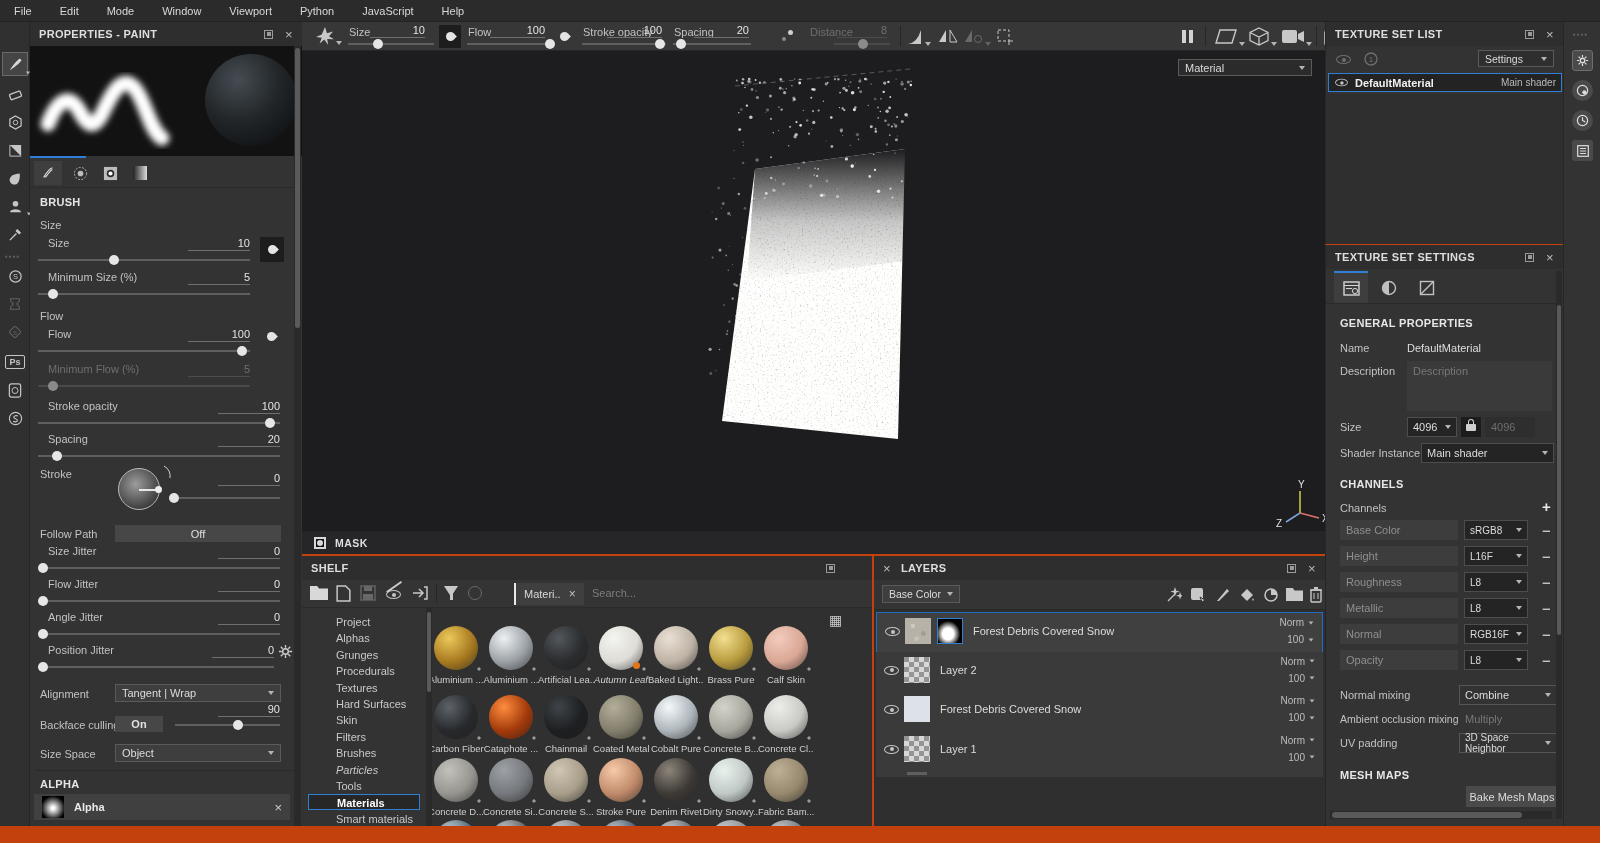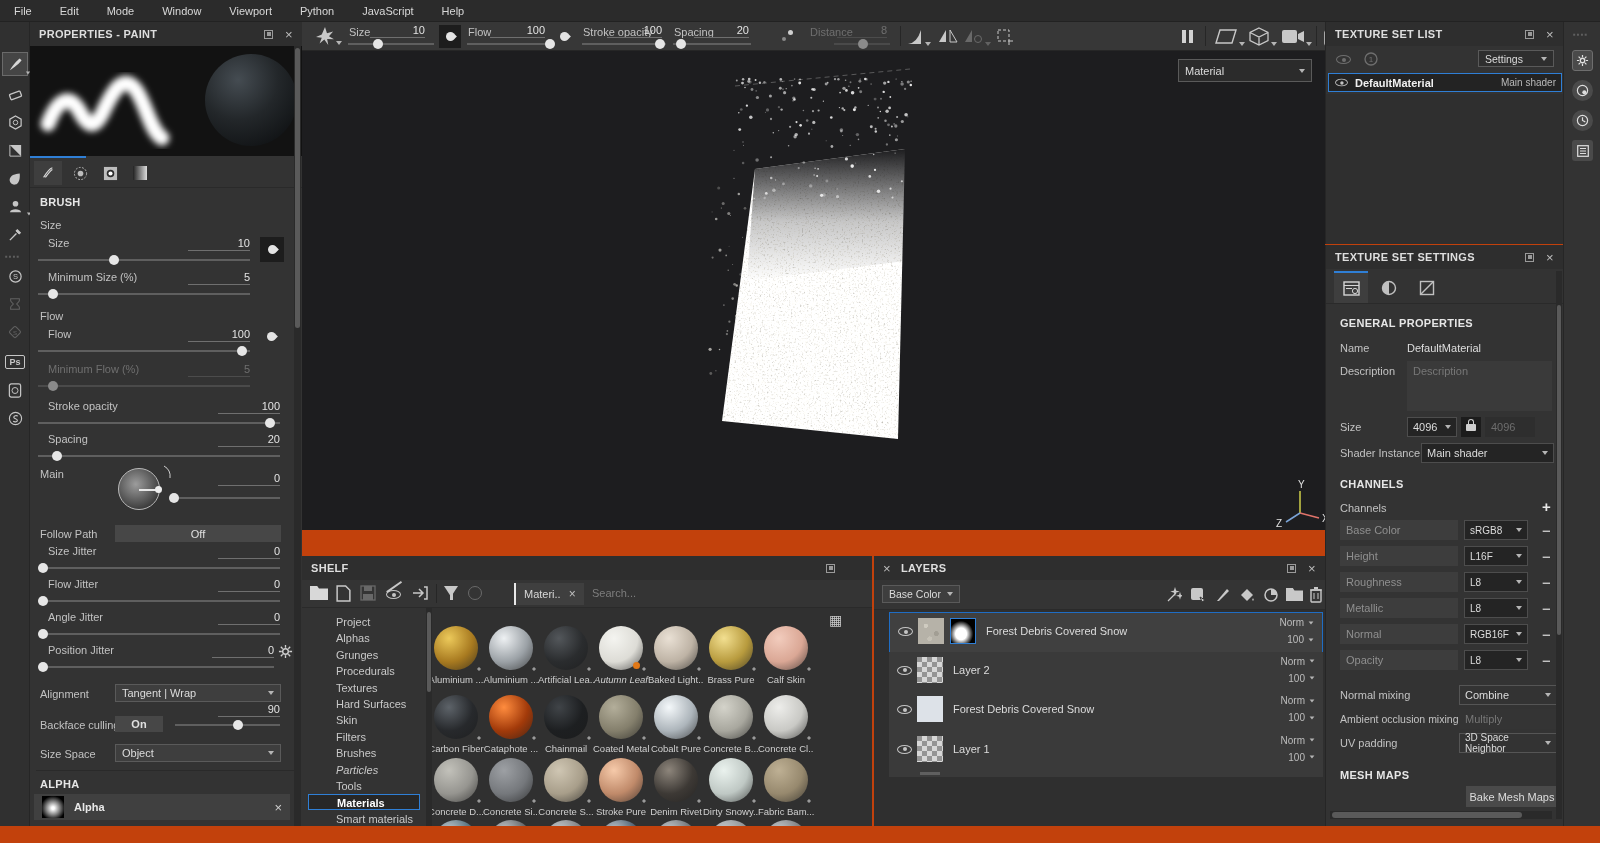--- a/index.html
+++ b/index.html
@@ -32,21 +32,21 @@
   .menu-item { padding:0 14px; color:#d8d8d8; font-size:11px; }
   .tool { position:absolute; left:2px; width:26px; height:24px; display:flex; align-items:center; justify-content:center; color:#c6c6c6; }
   .tool.sel { background:#454545; border:1px solid #6a6a6a; }
   .tool.dim { opacity:.32; }
   .sphere { border-radius:50%; position:absolute; }
   .mat-label { position:absolute; width:56px; text-align:center; font-size:9.5px; color:#cfcfcf;
                white-space:nowrap; overflow:hidden; }
   .cat-item { position:absolute; left:6px; width:112px; height:16px; line-height:16px; padding-left:28px;
               color:#c9c9c9; font-size:11px; white-space:nowrap; }
   .cat-item.sel { border:1px solid #2f7fd6; background:#272727; color:#fff; font-weight:bold; }
-  .lrow { position:absolute; left:15px; right:2px; height:46px; background:#3a3a3a; }
+  .lrow { position:absolute; left:2px; right:2px; height:46px; background:#3a3a3a; }
   .lrow.sel { border:1px solid #1f6dc4; background:#404040; }
   .lthumb { position:absolute; top:5px; width:26px; height:26px; }
   .lthumb.checker { background-image:repeating-conic-gradient(#d7d7d7 0% 25%, #949494 0% 50%); background-size:10px 10px; }
   .lthumb.noise { background:#b6b2a8; background-image:radial-gradient(circle at 30% 30%, #cfcbc0 8%, transparent 9%),
                   radial-gradient(circle at 70% 60%, #a29e94 10%, transparent 11%),
                   radial-gradient(circle at 45% 80%, #c5c1b6 9%, transparent 10%); }
   .lthumb.light { background:#dde2e8; }
   .lthumb.mask { background:radial-gradient(ellipse at 42% 62%, #ffffff 28%, #000 62%); border:1px solid #2f7fd6; }
   .lbar { position:absolute; width:20px; height:3px; background:#5f5f5f; bottom:2px; }
   .blendtxt { position:absolute; right:8px; color:#bdbdbd; font-size:10px; display:flex; gap:4px; align-items:center; }
@@ -355,21 +355,21 @@
           <div class="thumb" style="left:2%;"></div>
         </div>
       </div>
 
     <div class="abs" style="left:230px;top:215px;width:24px;height:25px;background:#1d1d1d;display:flex;align-items:center;justify-content:center;">
         <span class="brushtip"></span>
       </div>
     <div class="lbl" style="left:10px;top:288px;">Flow</div>
     <span class="brushtip" style="position:absolute;left:237px;top:310px;"></span>
 
-    <div class="lbl" style="left:10px;top:446px;">Main</div>
+    <div class="lbl" style="left:10px;top:446px;">Stroke</div>
     <div class="abs" style="left:88px;top:446px;width:42px;height:42px;border-radius:50%;border:1.5px solid #b9b9b9;background:radial-gradient(circle at 42% 38%, #9c9c9c, #3b3b3b 75%);">
       <span style="position:absolute;left:50%;top:50%;width:19px;height:1.5px;background:#e8e8e8;"></span>
       <span style="position:absolute;right:-3px;top:17px;width:7px;height:7px;border-radius:50%;background:#eee;"></span>
     </div>
     <svg class="abs" width="14" height="16" viewBox="0 0 14 16" style="left:132px;top:442px;">
         <path d="M2 2 A12 12 0 0 1 8 14" fill="none" stroke="#cfcfcf"></path>
       </svg>
     <div class="val" style="left:188px;top:450px;">0</div>
     <div class="slider" style="left:140px;top:471px;width:110px;">
       <div class="track"></div>
@@ -644,26 +644,32 @@
 
       <g>
         <line x1="998" y1="462" x2="998" y2="440" stroke="#cfcf4a" stroke-width="1.5"></line>
         <line x1="998" y1="462" x2="1017" y2="467" stroke="#e0736a" stroke-width="1.5"></line>
         <line x1="998" y1="462" x2="984" y2="471" stroke="#7aa3d6" stroke-width="1.5"></line>
         <text id="gz-y" x="996" y="437" fill="#e2e2e2" font-size="10" font-family="Liberation Sans">Y</text>
         <text id="gz-x" x="1020" y="471" fill="#e2e2e2" font-size="10" font-family="Liberation Sans">X</text>
         <text id="gz-z" x="974" y="476" fill="#e2e2e2" font-size="10" font-family="Liberation Sans">Z</text>
       </g>
     </svg>
-    <div class="dd" style="left:876px;top:8px;width:134px;height:23px;background:#2b2b2b;">
+    <div class="dd" style="left:876px;top:8px;width:134px;height:17px;background:#2b2b2b;">
       <span>Material</span>
         <span class="chev"></span>
     </div>
   </div>
 
+  <div class="abs" style="left:302px;top:530px;width:1023px;height:24px;background:#262628;border-top:1px solid #1a1a1a;display:flex;align-items:center;gap:9px;padding:0 12px;">
+    <span style="width:12px;height:12px;border:2px solid #d8d8d8;background:#101010;display:inline-block;position:relative;">
+        <span style="position:absolute;left:1px;top:1px;width:6px;height:6px;background:#d8d8d8;border-radius:50%;"></span>
+      </span>
+    <span style="font-weight:bold;color:#dedede;font-size:10.5px;letter-spacing:.5px;">MASK</span>
+  </div>
 
   <div class="panel" style="left:302px;top:556px;width:570px;height:270px;">
     <div class="phead">
       <span>SHELF</span>
       <span class="wfloat" style="margin-left:auto;margin-right:28px;"></span>
     </div>
 
     <div class="abs" style="left:0;top:24px;width:570px;height:28px;background:#343434;border-bottom:1px solid #2a2a2a;">
       <span class="abs" style="left:8px;top:6px;width:18px;height:14px;background:#d8d8d8;clip-path:polygon(0 0,40% 0,50% 18%,100% 18%,100% 100%,0 100%);"></span>
       <svg class="abs" style="left:34px;top:5px;" width="15" height="17" viewBox="0 0 14 16">

